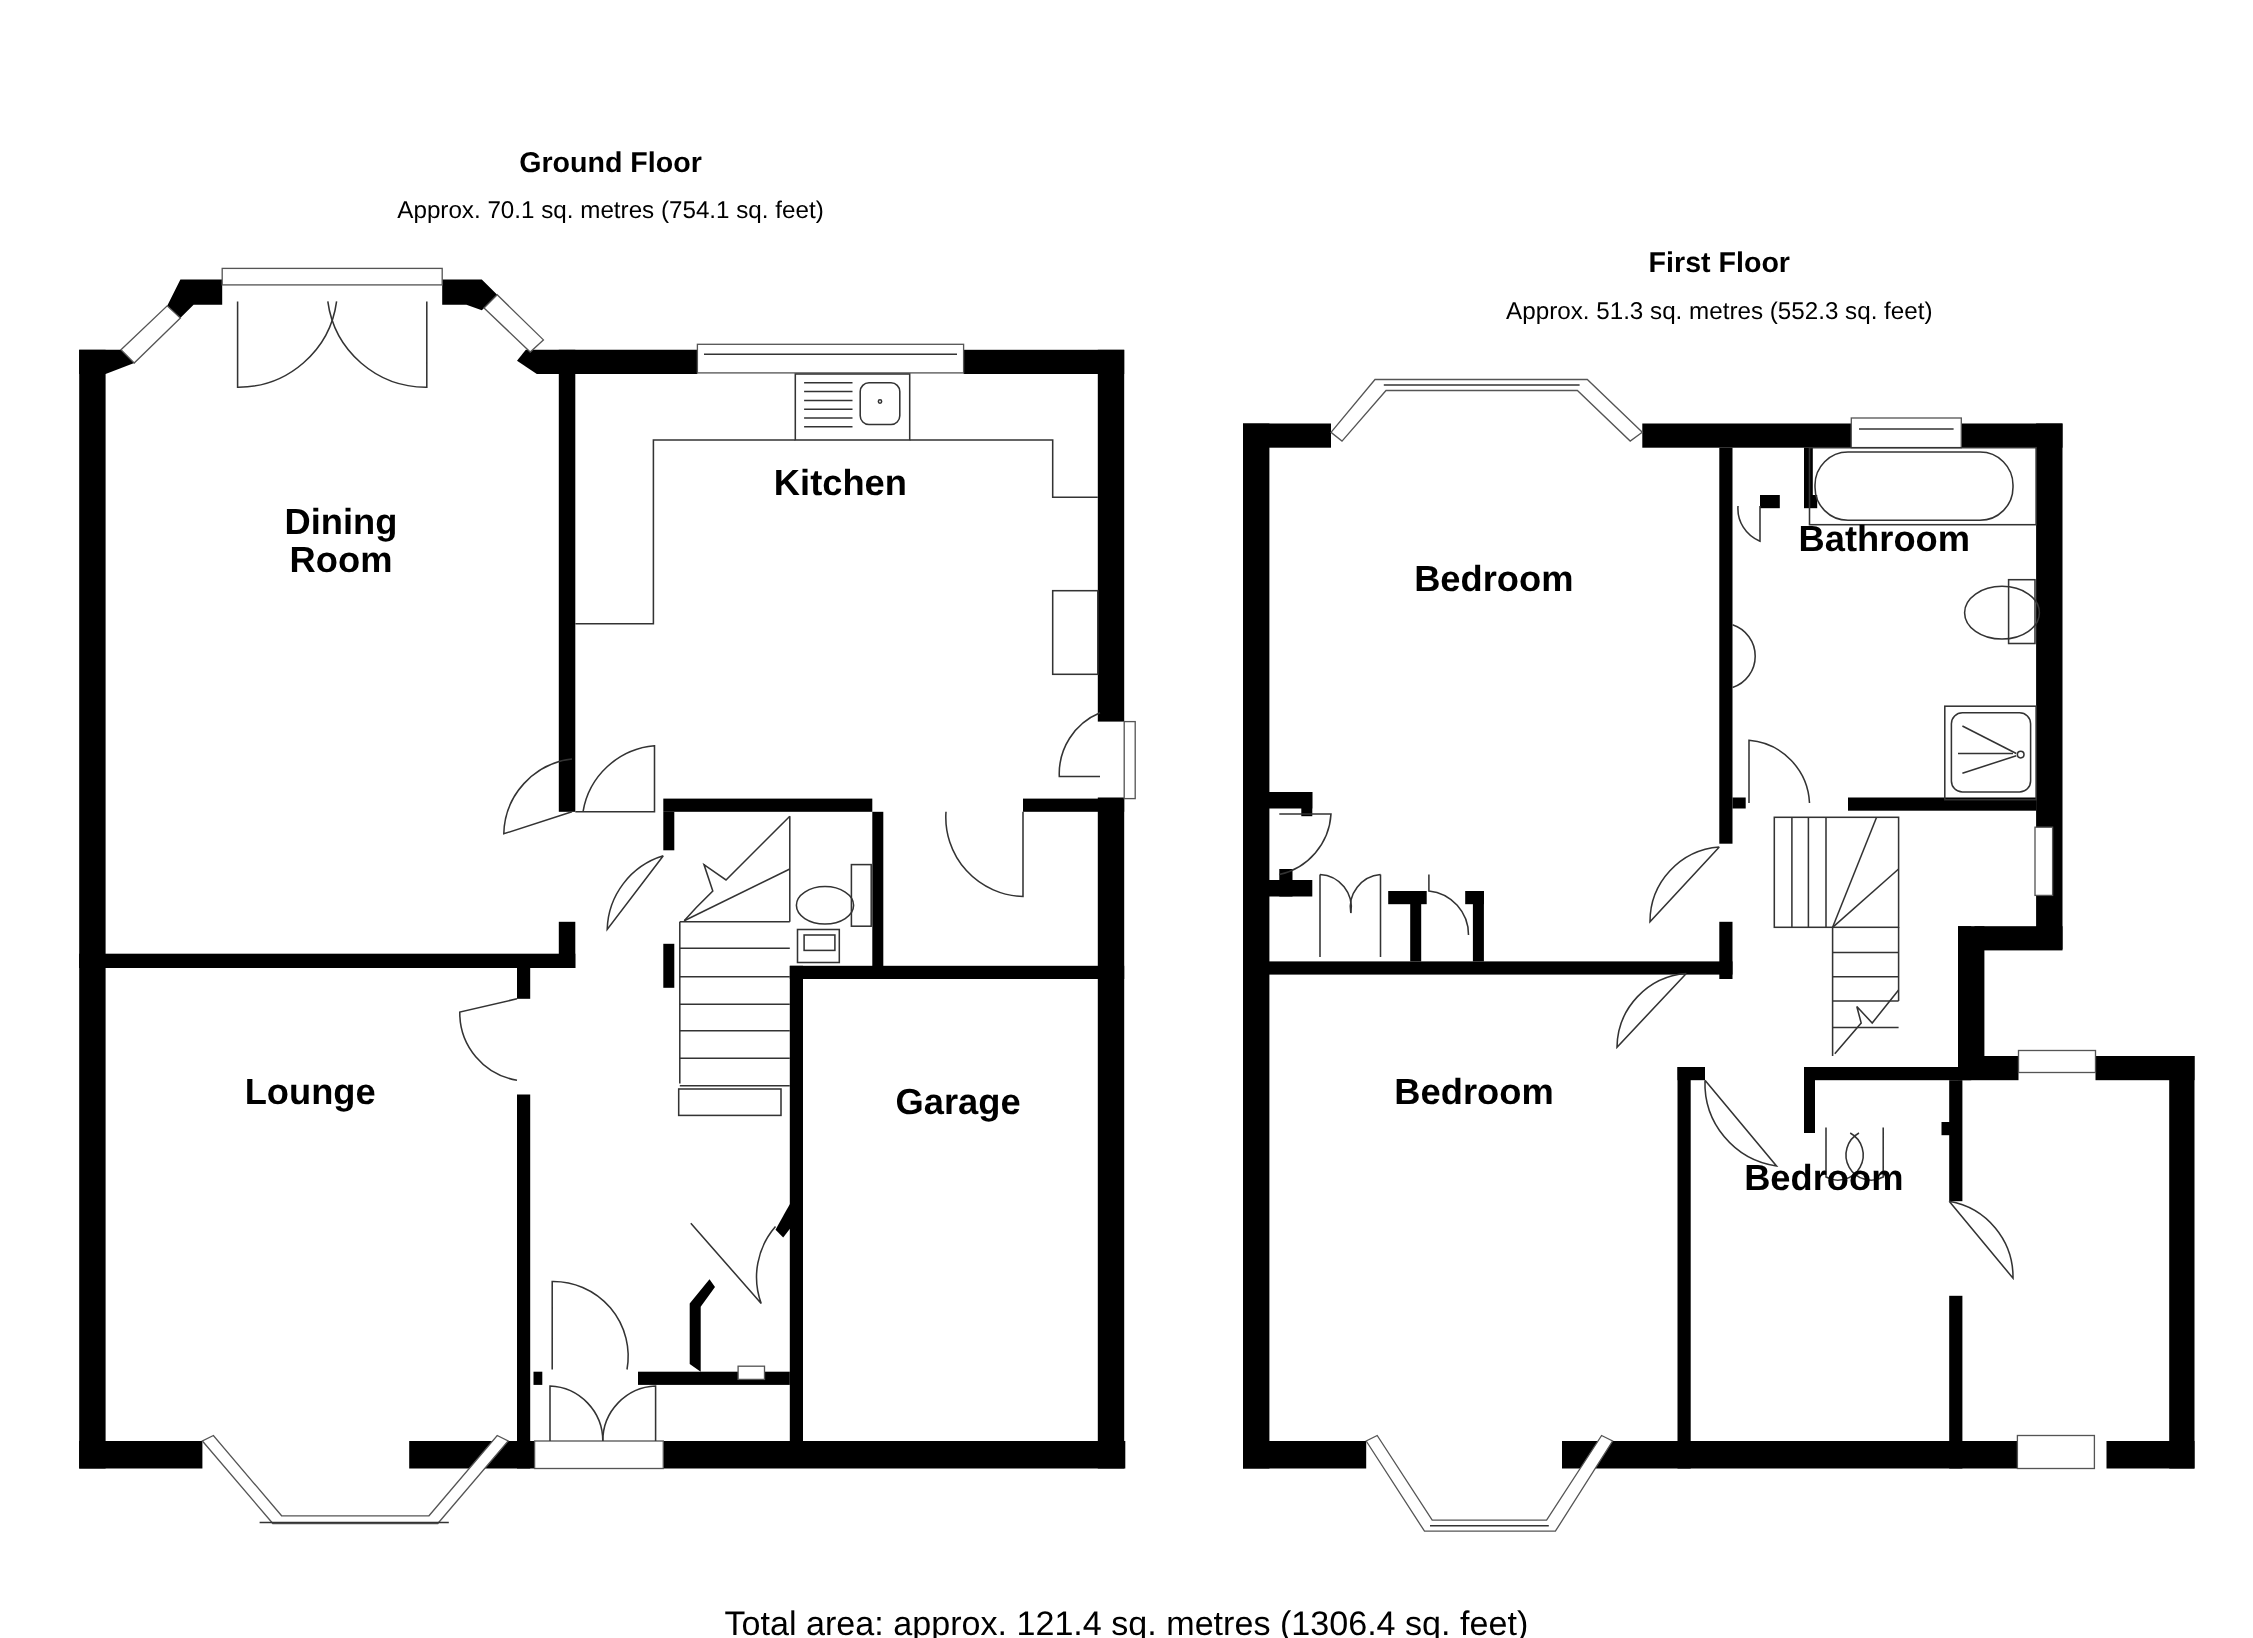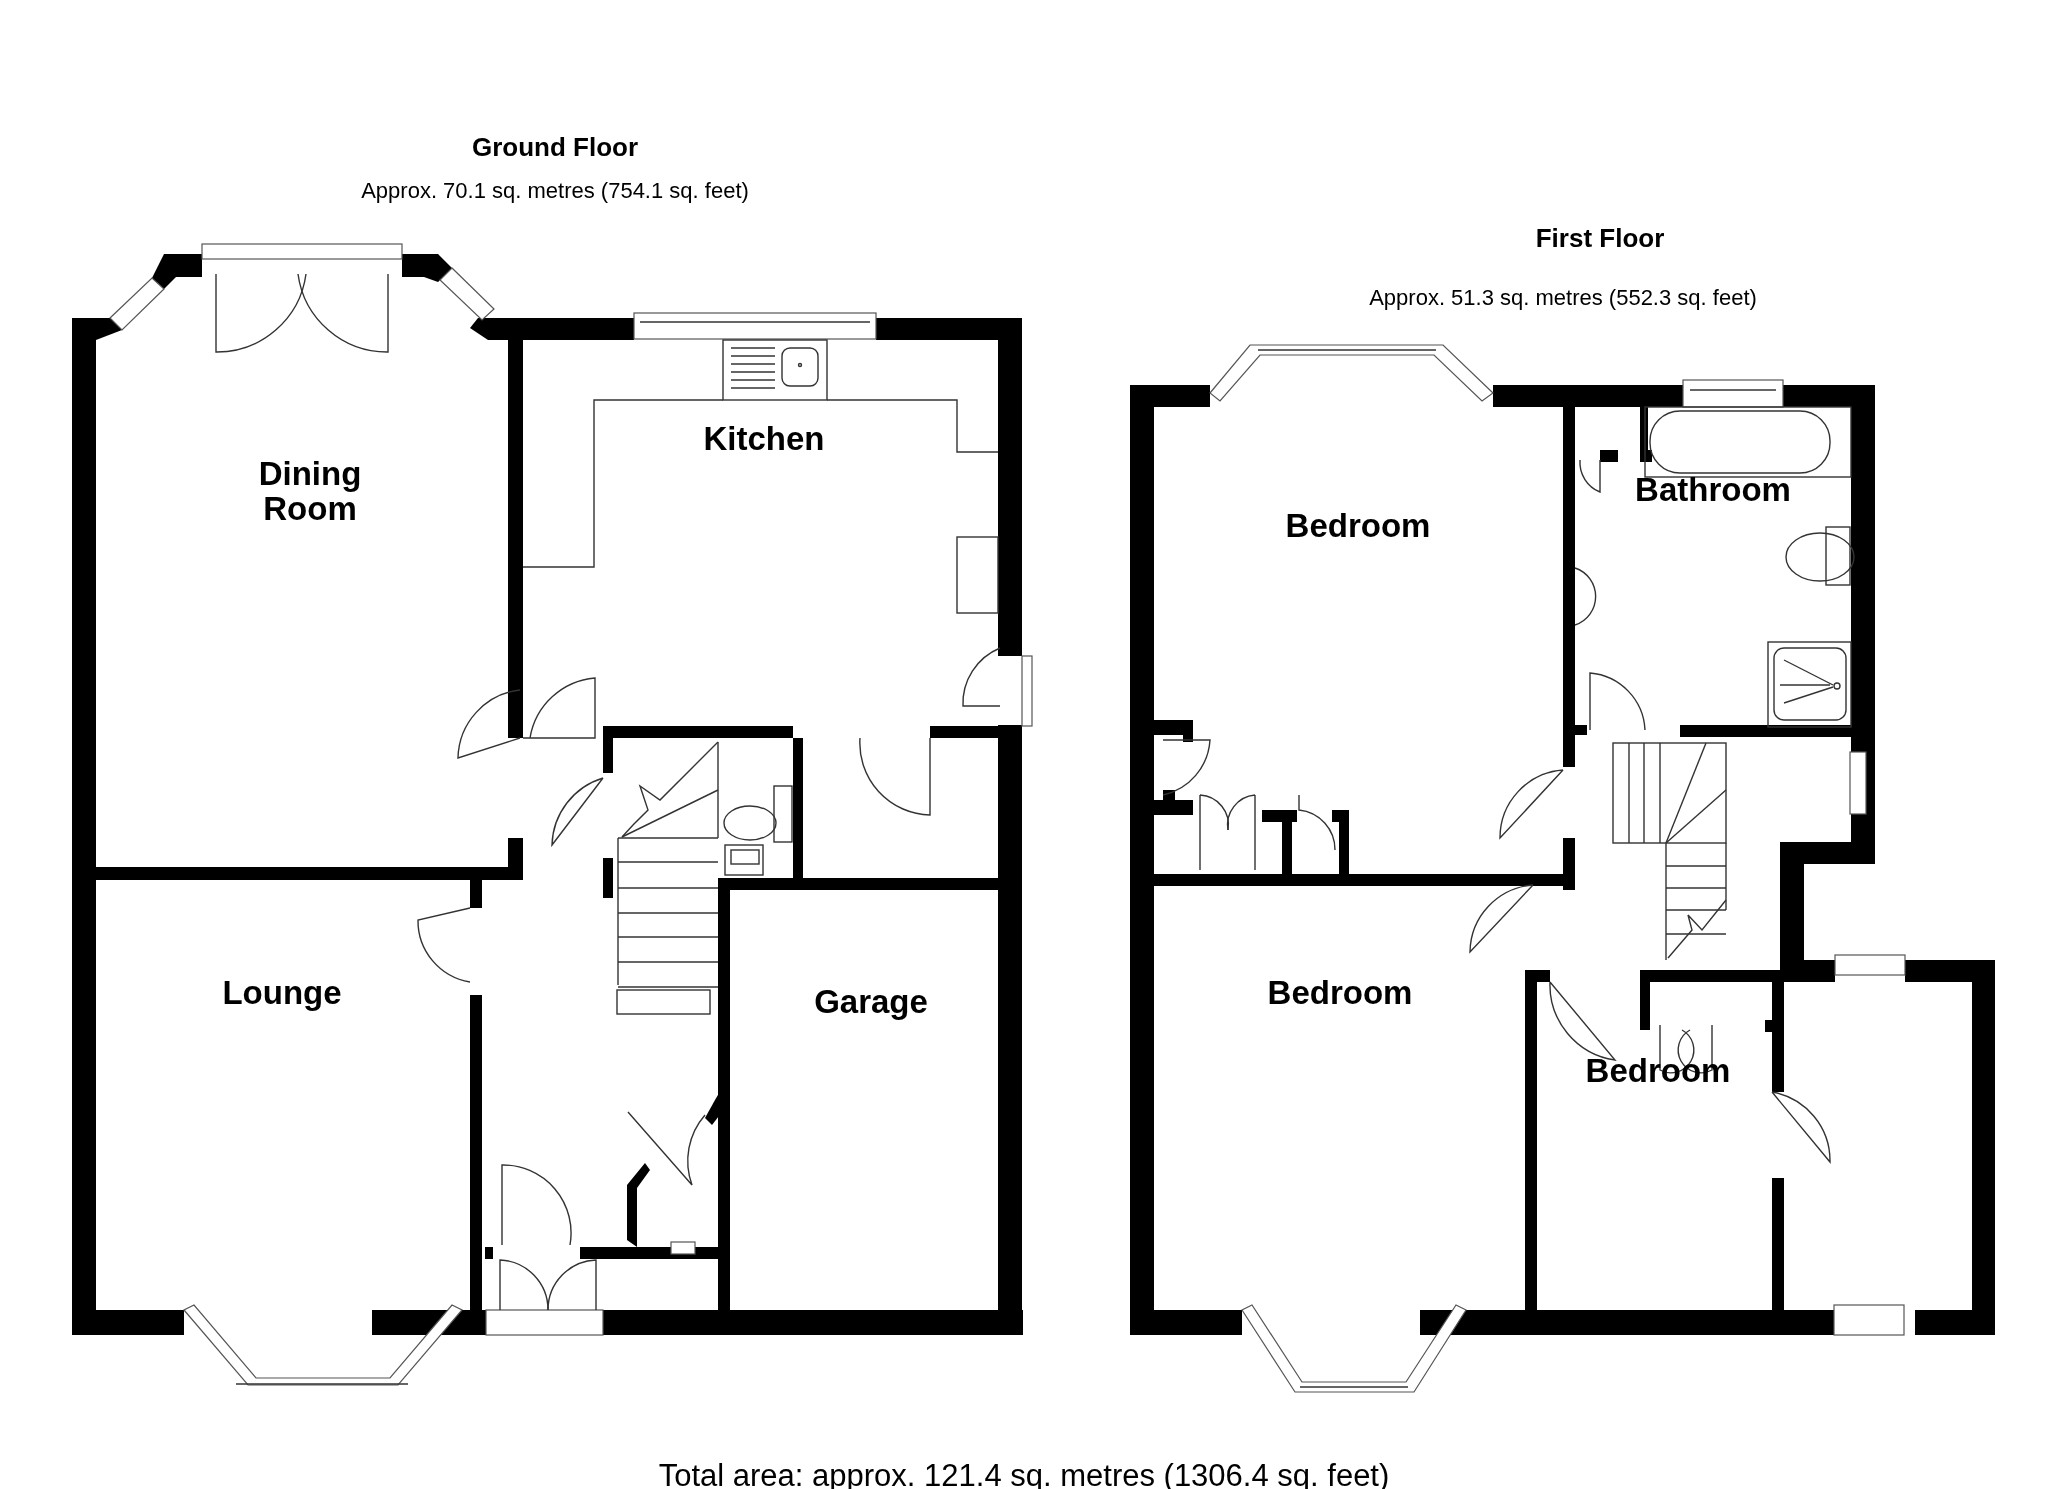--- a/index.html
+++ b/index.html
@@ -13,22 +13,22 @@
   .wall { fill: #000; }
   .thin { fill: none; stroke: #333; stroke-width: 1.4; }
   .win { fill: #fff; stroke: #555; stroke-width: 1.2; }
 </style>
 </head>
 <body>
 
 <div class="floor-title" style="left:205px; top:132px;">Ground Floor</div>
 <div class="floor-sub" style="left:205px; top:178px;">Approx. 70.1 sq. metres (754.1 sq. feet)</div>
 
-<div class="floor-title" style="left:1250px; top:223px;">First Floor</div>
-<div class="floor-sub" style="left:1213px; top:270px;margin-top:15px;">Approx. 51.3 sq. metres (552.3 sq. feet)</div>
+<div class="floor-title" style="left:1213px; top:223px;">First Floor</div>
+<div class="floor-sub" style="left:1213px; top:270px;">Approx. 51.3 sq. metres (552.3 sq. feet)</div>
 
 <svg width="2048" height="1489" viewBox="0 0 2048 1489">
 
   <g>
 
     <rect class="wall" x="72" y="318" width="24" height="1017"></rect>
     <rect class="wall" x="72" y="1310" width="112" height="25"></rect>
     <rect class="wall" x="372" y="1310" width="114" height="25"></rect>
     <rect class="wall" x="603" y="1310" width="420" height="25"></rect>
     <rect class="wall" x="998" y="318" width="24" height="338"></rect>

